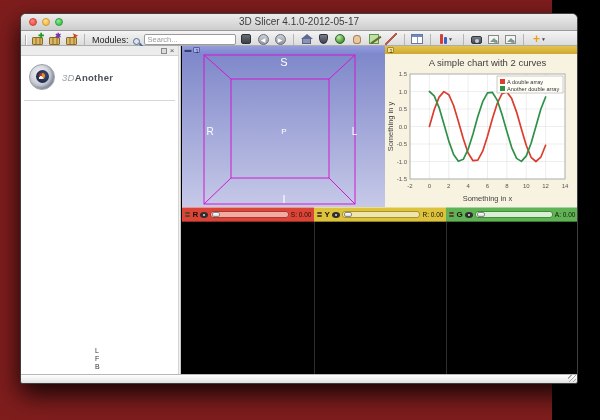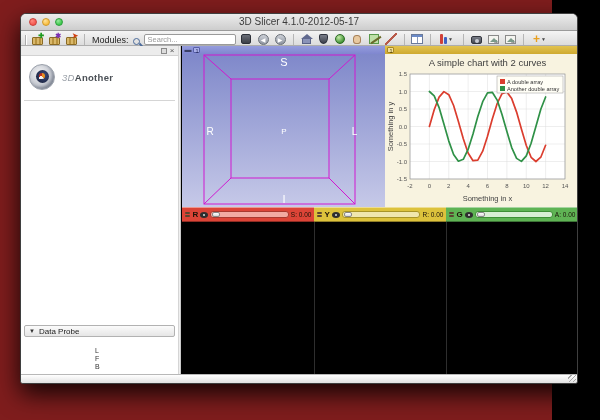--- a/index.html
+++ b/index.html
@@ -265,24 +265,20 @@
           <span class="close-x">×</span>
         </div>
         <div class="logo-row">
           <span class="slicer-logo"></span>
           <span class="logo-text">
             <span class="g">3D</span><span class="s">Another</span>
           </span>
         </div>
         <div class="sub-line"></div>
         <div class="probe-wrap">
-          <div class="section-btn">
-            <span class="tri">▼</span>
-            <span>Data Probe</span>
-          </div>
           <div class="probe-rows">
             <div>L</div>
             <div>F</div>
             <div>B</div>
           </div>
         </div>
       </div>
 
       <div class="splitter"></div>
 

